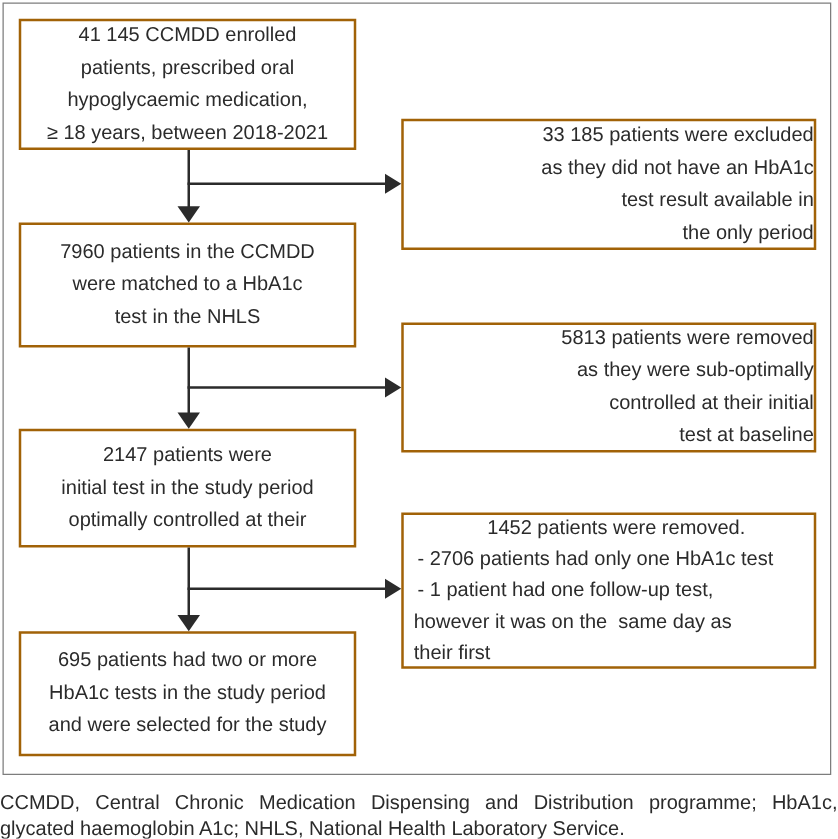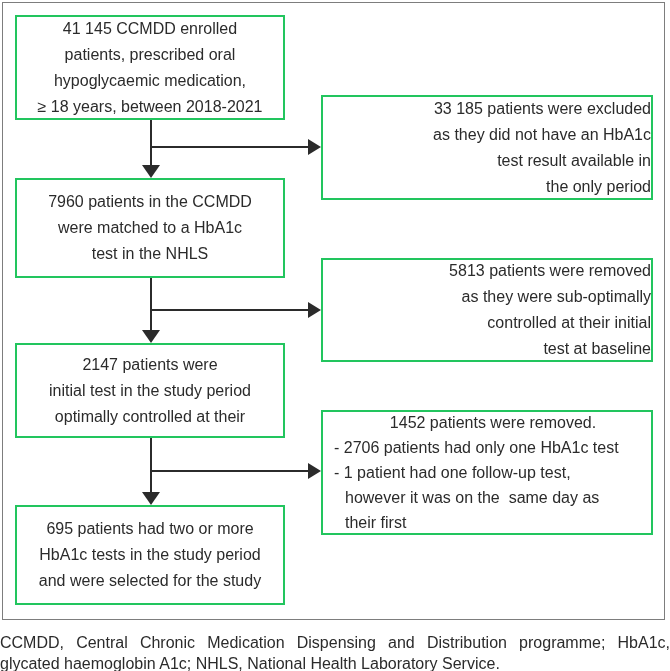--- a/index.html
+++ b/index.html
@@ -21,21 +21,21 @@
     left: 2px;
     top: 2px;
     width: 661px;
     height: 616px;
     border: 1px solid #7d7d7d;
     background: #ffffff;
   }
   .box {
     position: absolute;
     box-sizing: border-box;
-    border: 2px solid #22c55e;
+    border: 2px solid #a16207;
     background: #ffffff;
     display: flex;
     flex-direction: column;
     justify-content: center;
     font-size: 16px;
     line-height: 26px;
   }
   .box .line {
     white-space: pre-wrap;
   }
@@ -51,21 +51,21 @@
   }
   .b-enrolled { top: 15px;  height: 105px; }
   .b-matched  { top: 178px; height: 100px; }
   .b-optimal  { top: 343px; height: 95px;  }
   .b-selected { top: 505px; height: 100px; }
   .b-excluded { top: 95px;  height: 105px; }
   .b-removed1 { top: 258px; height: 104px; }
   .b-removed2 { top: 410px; height: 125px; line-height: 25px; text-align: left; padding: 2px 4px 2px 0; }
   .b-removed2 .line        { padding-left: 11px; }
   .b-removed2 .line.center { padding-left: 16px; text-align: center; }
-  .b-removed2 .line.indent { padding-left: 22px; }
+  .b-removed2 .line.indent { padding-left: 8px; }
 
   .conn-v {
     position: absolute;
     width: 2px;
     background: #2b2b2b;
   }
   .conn-h {
     position: absolute;
     height: 2px;
     background: #2b2b2b;

